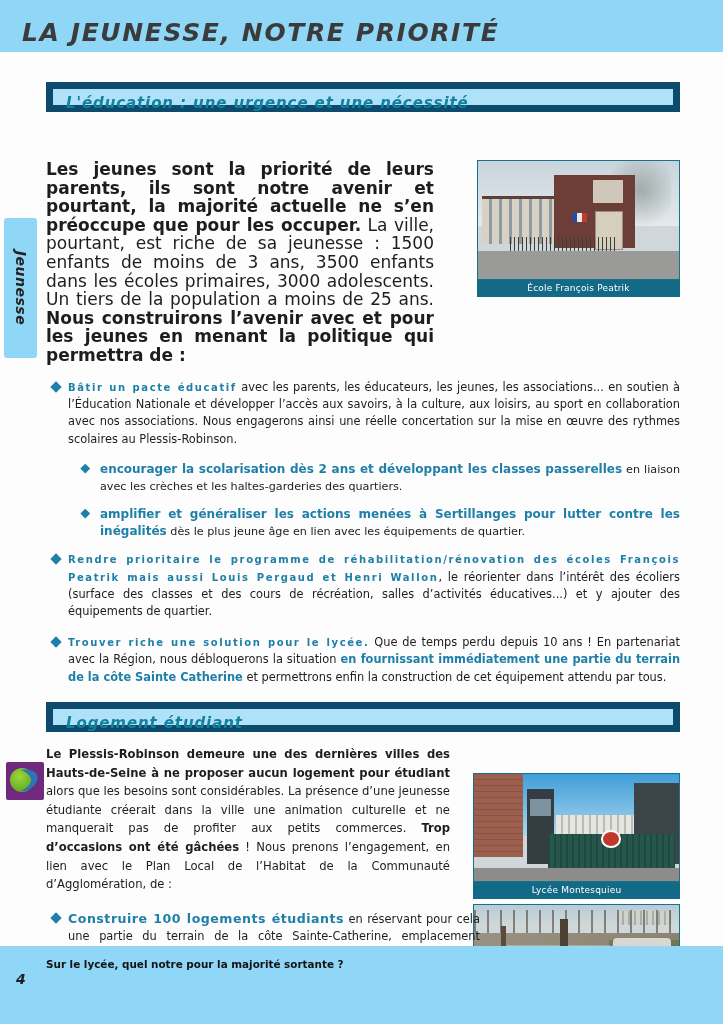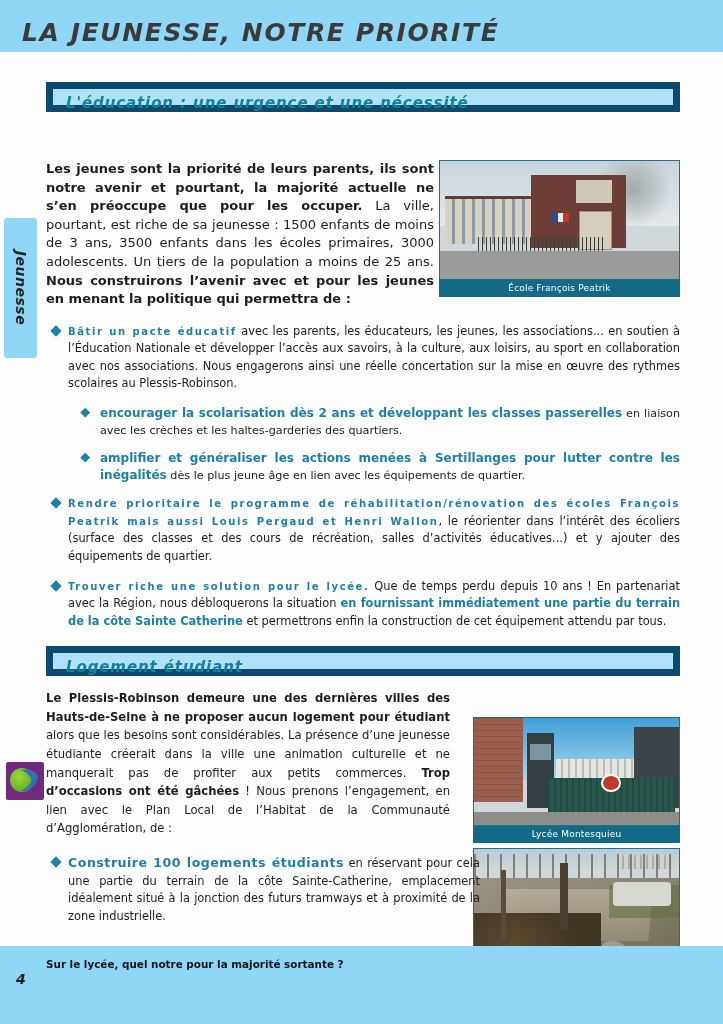--- a/index.html
+++ b/index.html
@@ -85,21 +85,21 @@
     font-weight: 700;
     font-size: 15px;
     letter-spacing: .9px;
     color: #13809E;
   }
 
   
   .intro-wrap { position: relative; }
   .intro-text {
     font-family: "DejaVu Sans", sans-serif;
-    font-size: 13px;
+    font-size: 17px;
     line-height: 18.6px;
     color: #1d1d1d;
     text-align: justify;
     width: 388px;
     margin-top: 48px;
   }
   .intro-text b { font-weight: 700; }
 
   
   .photo-box {
@@ -113,21 +113,21 @@
     color: #ffffff;
     font-size: 9px;
     font-family: "DejaVu Sans", sans-serif;
     text-align: center;
     padding: 3px 0 4px 0;
     letter-spacing: .2px;
   }
   .photo-1 {
     position: absolute;
     right: 0; top: 0;
-    width: 241px;
+    width: 203px;
   }
   .photo-1 .img { height: 118px; }
 
   
   .img { position: relative; overflow: hidden; display: block; }
   .sky-a {
     position:absolute; left:0; top:0; right:0; height:55%;
     background: linear-gradient(#c9d4dc, #e3e9ec);
   }
   .school-bldg {

